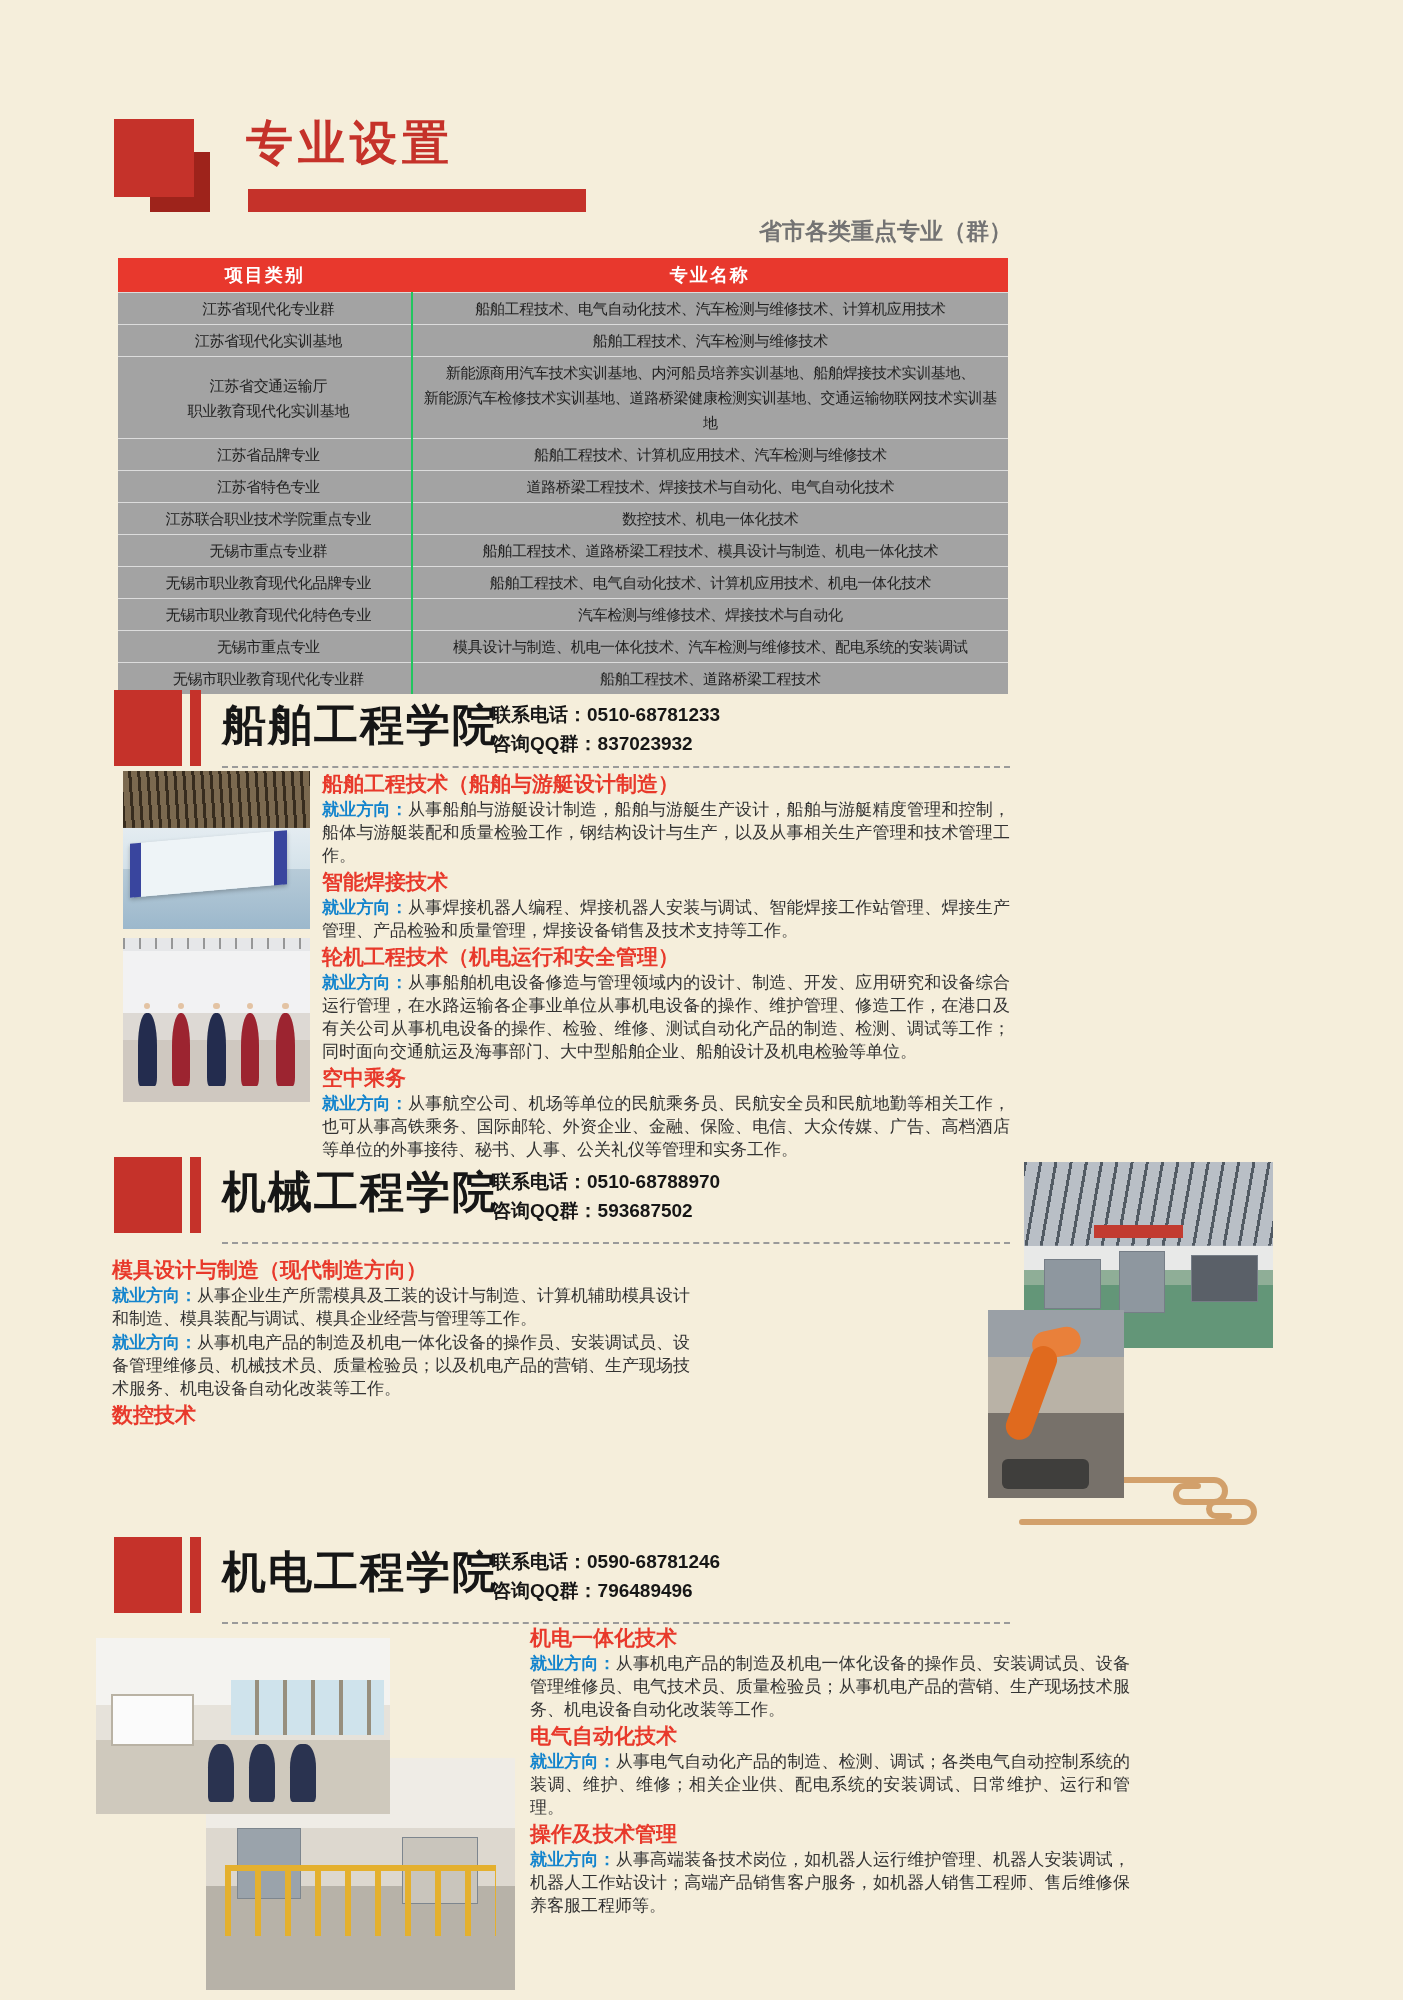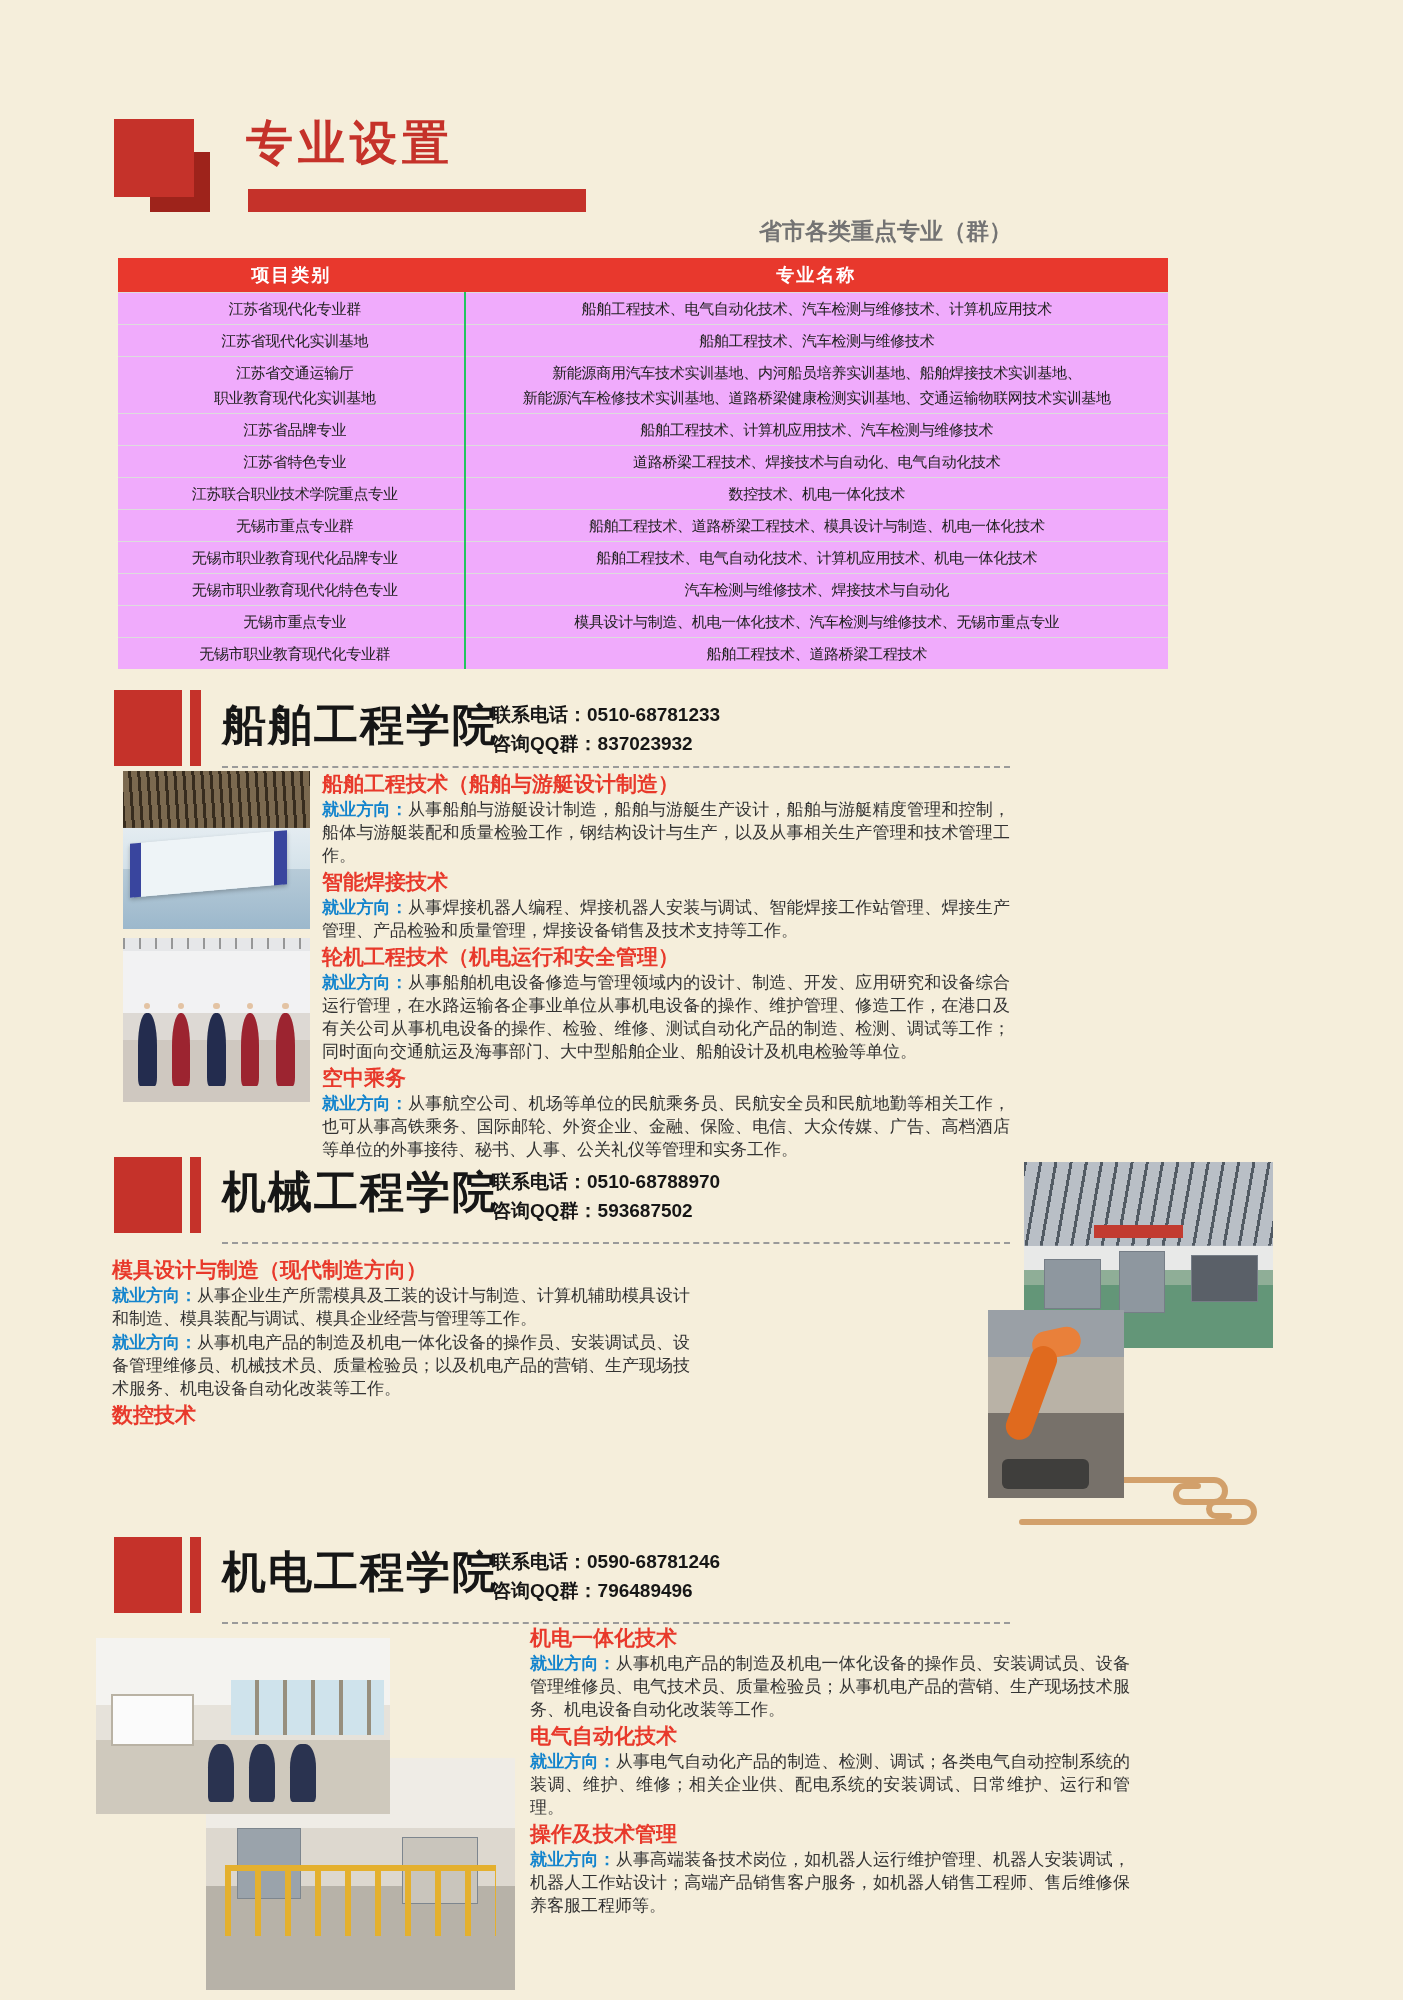--- a/index.html
+++ b/index.html
@@ -9,22 +9,22 @@
   
   .deco-a{position:absolute;left:114px;top:119px;width:80px;height:78px;background:#c5322a;z-index:2;}
   .deco-b{position:absolute;left:150px;top:152px;width:60px;height:60px;background:#9e231b;z-index:1;}
   .page-title{position:absolute;left:246px;top:112px;margin:0;font-size:47px;font-weight:800;
               color:#c5322a;letter-spacing:5px;}
   .underbar{position:absolute;left:248px;top:189px;width:338px;height:23px;background:#c5322a;}
   .subtitle{position:absolute;left:640px;top:216px;width:372px;text-align:right;
             font-size:23px;font-weight:700;color:#737373;}
 
   
-  .majors-table{position:absolute;left:118px;top:258px;width:1050px;border-collapse:collapse;
-                table-layout:fixed;background:#f0abfc;font-size:15px;letter-spacing:-0.3px;color:#222;}
+  .majors-table{position:absolute;left:118px;top:258px;width:890px;border-collapse:collapse;
+                table-layout:fixed;background:#a3a3a3;font-size:15px;letter-spacing:-0.3px;color:#222;}
   .majors-table th{background:#e8382d;color:#fff;font-size:18px;font-weight:700;height:34px;
                    letter-spacing:2px;padding:0;}
   .majors-table td{border-top:1px solid #dcdcdc;text-align:center;padding:3px 8px;line-height:25px;
                    white-space:pre-line;vertical-align:middle;}
   .majors-table td.cat{border-right:2px solid #22c55e;padding-left:16px;}
   .majors-table col.c1{width:33%;}
 
   
   .sec-sq{position:absolute;left:114px;width:68px;height:76px;background:#c5322a;}
   .sec-bar{position:absolute;left:190px;width:11px;height:76px;background:#c5322a;}
@@ -134,21 +134,21 @@
       <tr>
           <td class="cat">无锡市职业教育现代化品牌专业</td>
           <td>船舶工程技术、电气自动化技术、计算机应用技术、机电一体化技术</td>
         </tr>
       <tr>
           <td class="cat">无锡市职业教育现代化特色专业</td>
           <td>汽车检测与维修技术、焊接技术与自动化</td>
         </tr>
       <tr>
           <td class="cat">无锡市重点专业</td>
-          <td>模具设计与制造、机电一体化技术、汽车检测与维修技术、无锡市重点专业</td>
+          <td>模具设计与制造、机电一体化技术、汽车检测与维修技术、配电系统的安装调试</td>
         </tr>
       <tr>
           <td class="cat">无锡市职业教育现代化专业群</td>
           <td>船舶工程技术、道路桥梁工程技术</td>
         </tr>
     </tbody>
   </table>
 
   <div class="sec-sq" style="top:690px"></div>
   <div class="sec-bar" style="top:690px"></div>

